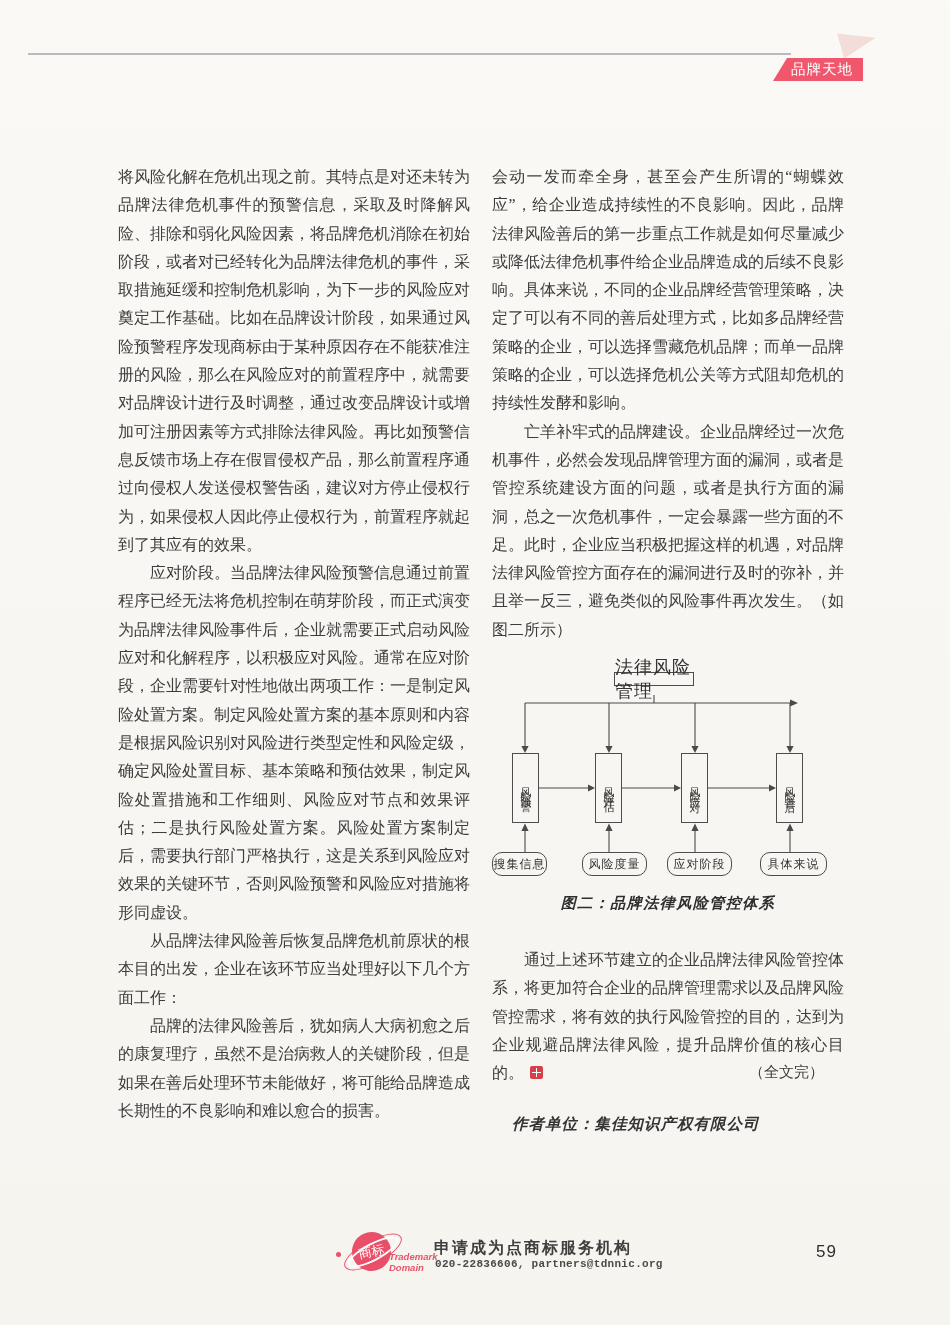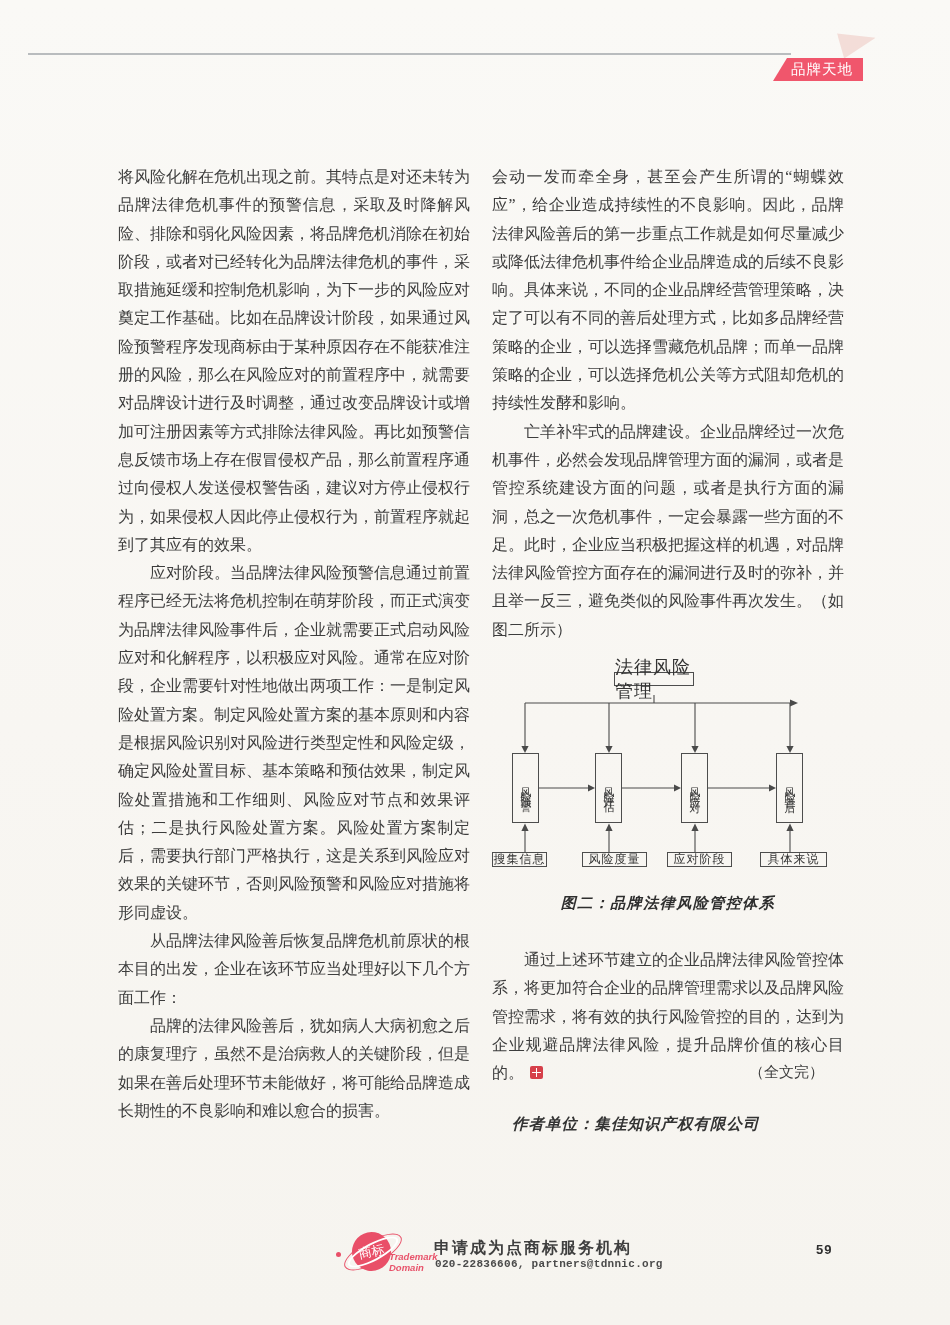--- a/index.html
+++ b/index.html
@@ -38,21 +38,21 @@
   
   .figure { position:absolute; left:488px; top:662px; width:352px; height:222px; }
   .fig-lines { position:absolute; left:0; top:0; }
   .fig-box {
     position:absolute; border:1px solid #4d4d4d; background:transparent;
     display:flex; align-items:center; justify-content:center; color:#333;
   }
   .fig-root { left:126px; top:10px; width:80px; height:14px; font-size:18px; letter-spacing:1px;font-family:Liberation Serif, serif; }
   .fig-stage { top:91px; width:27px; height:70px; }
   .fig-stage span { writing-mode:vertical-rl; text-orientation:upright; font-size:11px; letter-spacing:5px; }
-  .fig-input { top:190px; height:15px; font-size:12px; letter-spacing:1px; }
+  .fig-input { top:190px; height:24px; font-size:12px; letter-spacing:1px;border-radius:10px; }
   .fig-caption {
     position:absolute; left:492px; top:894px; width:352px; text-align:center;
     font-size:15px; font-weight:bold; font-style:italic; letter-spacing:1.5px; color:#2e2e2e;
   }
   
   .closing { position:absolute; left:492px; top:946px; width:352px; }
   .closing p { font-size:16px; line-height:28.3px; text-align:justify; text-indent:2em; }
   .seal {
     display:inline-block; width:13px; height:13px; margin-left:6px; vertical-align:-1px;
     border-radius:2px;
@@ -88,21 +88,21 @@
   .footer-slogan {
     position:absolute; left:434px; top:1238px; font-size:16px; font-weight:bold;
     color:#3f3f3f; letter-spacing:2px;
     font-family:"Liberation Sans","DejaVu Sans",sans-serif;
   }
   .footer-contact {
     position:absolute; left:435px; top:1258px; font-size:11px; color:#4a4a4a; letter-spacing:.3px;
     font-family:Liberation Mono, monospace; font-weight:bold;
   }
   .page-num {
-    position:absolute; left:816px; top:1242px; font-size:13px; font-weight:bold; color:#2f2f2f;
+    position:absolute; left:816px; top:1242px; font-size:17px; font-weight:normal; color:#2f2f2f;
     font-family:"Liberation Sans","DejaVu Sans",sans-serif; letter-spacing:1px;
   }
 </style>
 </head>
 <body>
 
 <div class="page">
 
   <div class="top-rule"></div>
   <div class="ghost-arrow"></div>

